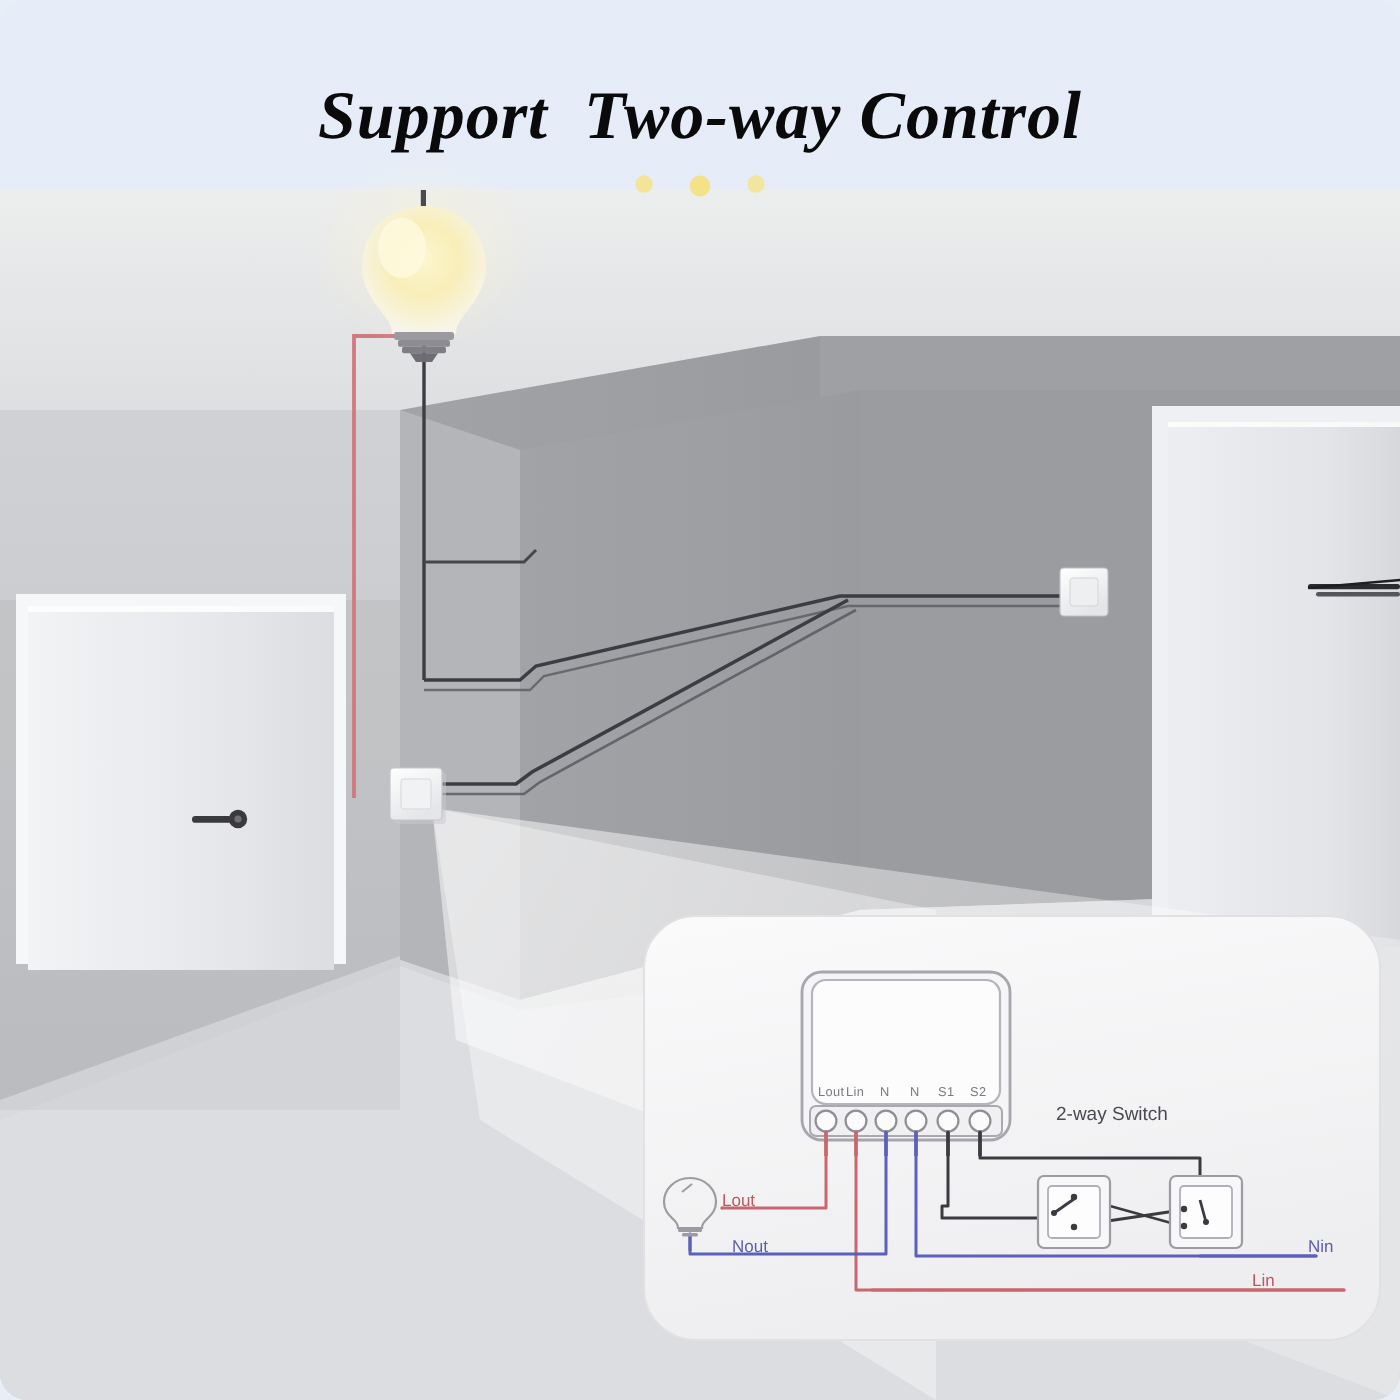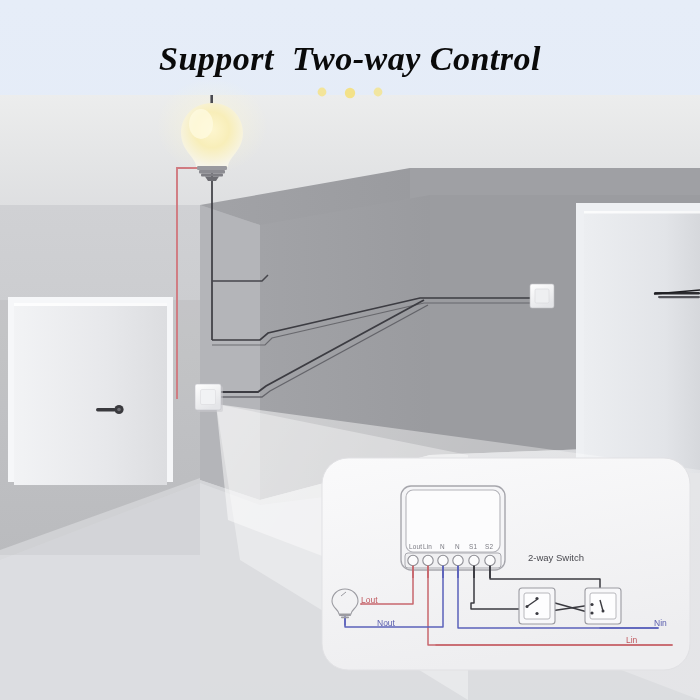--- a/index.html
+++ b/index.html
@@ -1,21 +1,21 @@
 <!DOCTYPE html>
 <html><head>
 <meta charset="utf-8">
 <style>
   html,body{margin:0;padding:0;}
   body{
     width:700px;height:700px;overflow:hidden;
     font-family:"Liberation Sans", sans-serif;
     background:#e8eef7;
   }
-  #stage{position:relative;width:700px;height:700px;overflow:hidden;background:#dfe8f5;}
+  #stage{position:relative;width:700px;height:700px;overflow:hidden;background:#dfe8f5;border-radius:14px;}
   #scene{position:absolute;inset:0;}
   .title{
     position:absolute;left:0;top:40px;width:700px;text-align:center;
     font-family:"Liberation Serif", serif;
     font-weight:bold;font-style:italic;font-size:34px;color:#0a0a0a;
     letter-spacing:0.5px;z-index:40;white-space:pre;
   }
   .wire-label{position:absolute;font-size:8.5px;white-space:nowrap;z-index:30;}
   .lbl-red{color:#c0585e;}
   .lbl-blue{color:#5b5fae;}
@@ -285,17 +285,17 @@
   <div class="term-label" style="left:409px;top:543px;">Lout</div>
   <div class="term-label" style="left:423px;top:543px;">Lin</div>
   <div class="term-label" style="left:440px;top:543px;">N</div>
   <div class="term-label" style="left:455px;top:543px;">N</div>
   <div class="term-label" style="left:469px;top:543px;">S1</div>
   <div class="term-label" style="left:485px;top:543px;">S2</div>
 
   <div class="sw-title" style="left:528px;top:552px;">2-way Switch</div>
 
   <div class="wire-label lbl-red" style="left:361px;top:595px;">Lout</div>
-  <div class="wire-label lbl-blue" style="left:377px;top:618px;">Nout</div>
+  <div class="wire-label lbl-blue" style="left:366px;top:618px;">Nout</div>
   <div class="wire-label lbl-blue" style="left:624px;top:618px;margin-left:30px;">Nin</div>
   <div class="wire-label lbl-red" style="left:626px;top:635px;">Lin</div>
 
 </div>
 
 </body></html>

